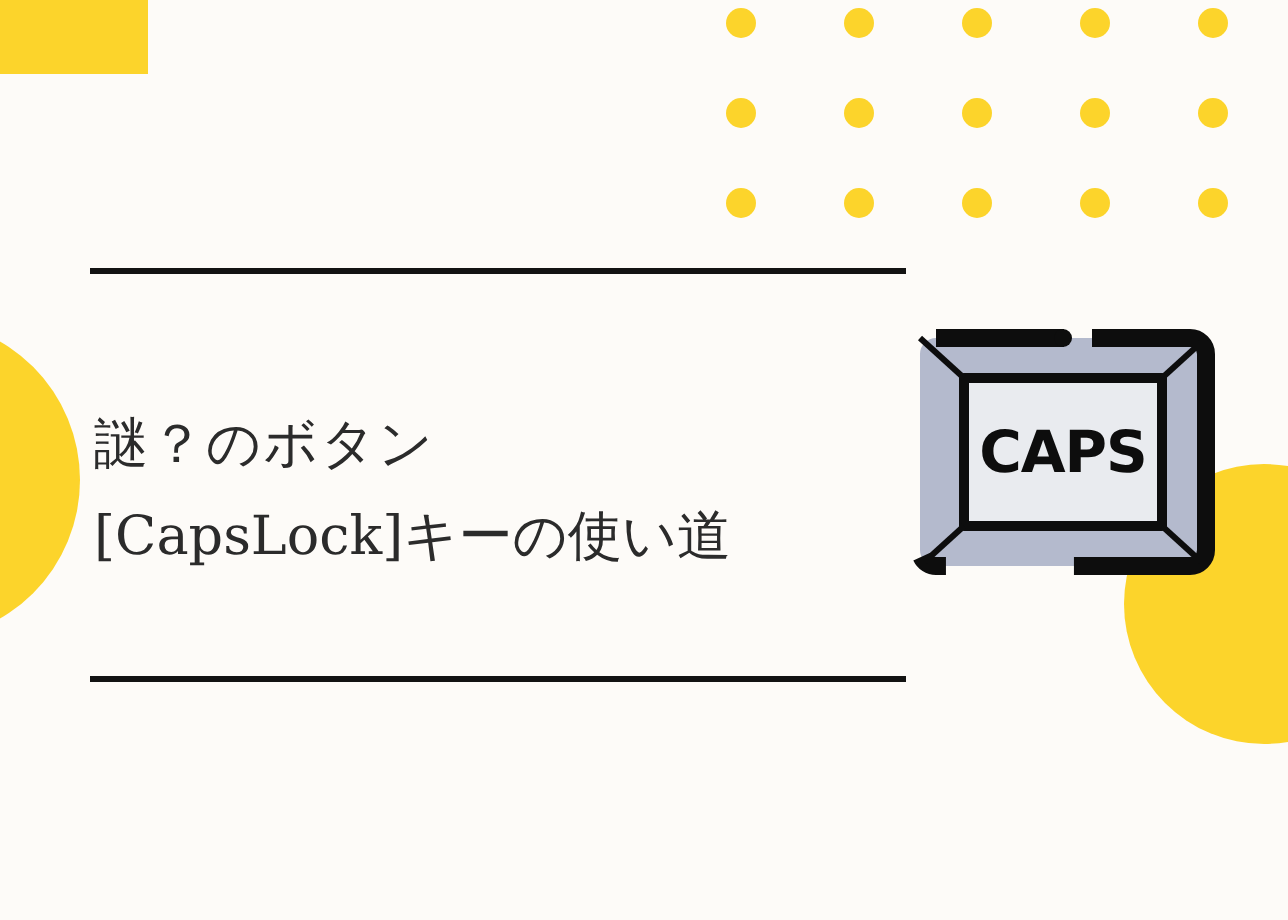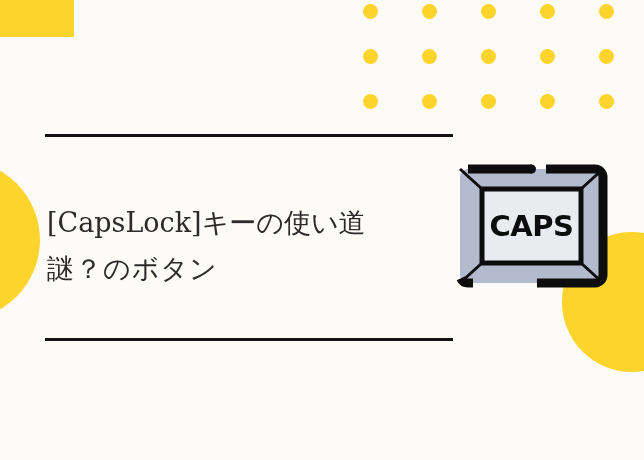--- a/index.html
+++ b/index.html
@@ -150,22 +150,22 @@
       <div class="dot" style="left: 59px; top: 90px; width: 15px; height: 15px; background: rgb(252, 212, 43);"></div>
       <div class="dot" style="left: 118px; top: 90px; width: 15px; height: 15px; background: rgb(252, 212, 43);"></div>
       <div class="dot" style="left: 177px; top: 90px; width: 15px; height: 15px; background: rgb(252, 212, 43);"></div>
       <div class="dot" style="left: 236px; top: 90px; width: 15px; height: 15px; background: rgb(252, 212, 43);"></div>
     </div>
 
   <div class="rule rule-top"></div>
   <div class="rule rule-bottom"></div>
 
   <div class="title-block">
+    <div class="title-line title-line-1">謎？のボタン</div>
     <div class="title-line title-line-2">[CapsLock]キーの使い道</div>
-    <div class="title-line title-line-1">謎？のボタン</div>
   </div>
 
   <div class="key">
     <svg width="155" height="126" viewBox="0 0 155 126" xmlns="http://www.w3.org/2000/svg">
 
       <path d="M14 6 H141 A8 8 0 0 1 149 14 V112 A8 8 0 0 1 141 120 H14 A8 8 0 0 1 6 112 V14 A8 8 0 0 1 14 6 Z" fill="#b4bacd" stroke="#0d0d0d" stroke-width="9" stroke-linejoin="round" stroke-dasharray="64 14 230"></path>
 
       <path d="M28 26 H127 V100 H28 Z" fill="#e9ebef" stroke="#0d0d0d" stroke-width="5" stroke-linejoin="round"></path>
 
       <line x1="6" y1="6" x2="28" y2="26" stroke="#0d0d0d" stroke-width="3"></line>

